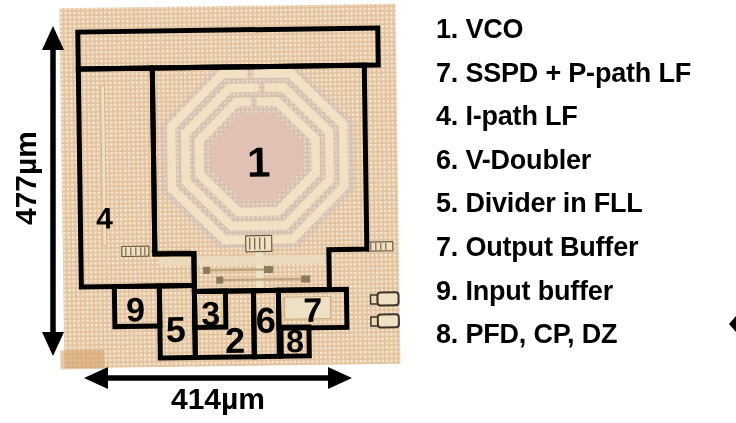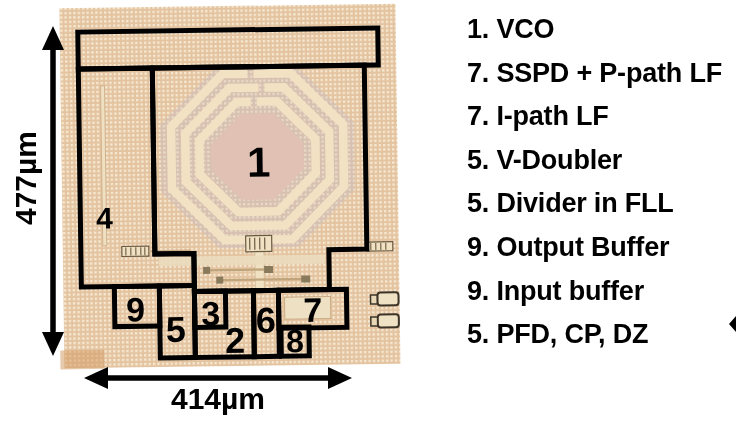--- a/index.html
+++ b/index.html
@@ -9,21 +9,20 @@
     height: 423px;
     background: #ffffff;
     overflow: hidden;
     font-family: "Liberation Sans", sans-serif;
   }
   .die-svg { position: absolute; left: 0; top: 0; }
   .legend {
     position: absolute;
     left: 436px;
     top: 8px;
-    margin-left: 31px;
   }
   .legend-row {
     height: 43.6px;
     line-height: 43.6px;
     font-size: 27px;
     font-weight: bold;
     color: #000000;
     letter-spacing: -0.2px;
     white-space: nowrap;
   }
@@ -153,22 +152,22 @@
       <line x1="102" y1="378" x2="334" y2="378" stroke="#000000" stroke-width="5.5"></line>
       <polygon points="84,378 108,367 108,389" fill="#000000"></polygon>
       <polygon points="352,378 328,367 328,389" fill="#000000"></polygon>
     </g>
     <text class="dim" x="218" y="409" font-size="30" text-anchor="middle">414µm</text>
   </svg>
 
   <div class="legend">
     <div class="legend-row">1. VCO</div>
     <div class="legend-row">7. SSPD + P-path LF</div>
-    <div class="legend-row">7. I-path LF</div>
-    <div class="legend-row">5. V-Doubler</div>
+    <div class="legend-row">4. I-path LF</div>
+    <div class="legend-row">6. V-Doubler</div>
     <div class="legend-row">5. Divider in FLL</div>
-    <div class="legend-row">9. Output Buffer</div>
+    <div class="legend-row">7. Output Buffer</div>
     <div class="legend-row">9. Input buffer</div>
-    <div class="legend-row">5. PFD, CP, DZ</div>
+    <div class="legend-row">8. PFD, CP, DZ</div>
   </div>
 
   <div class="artifact"></div>
 </div>
 
 </body></html>

